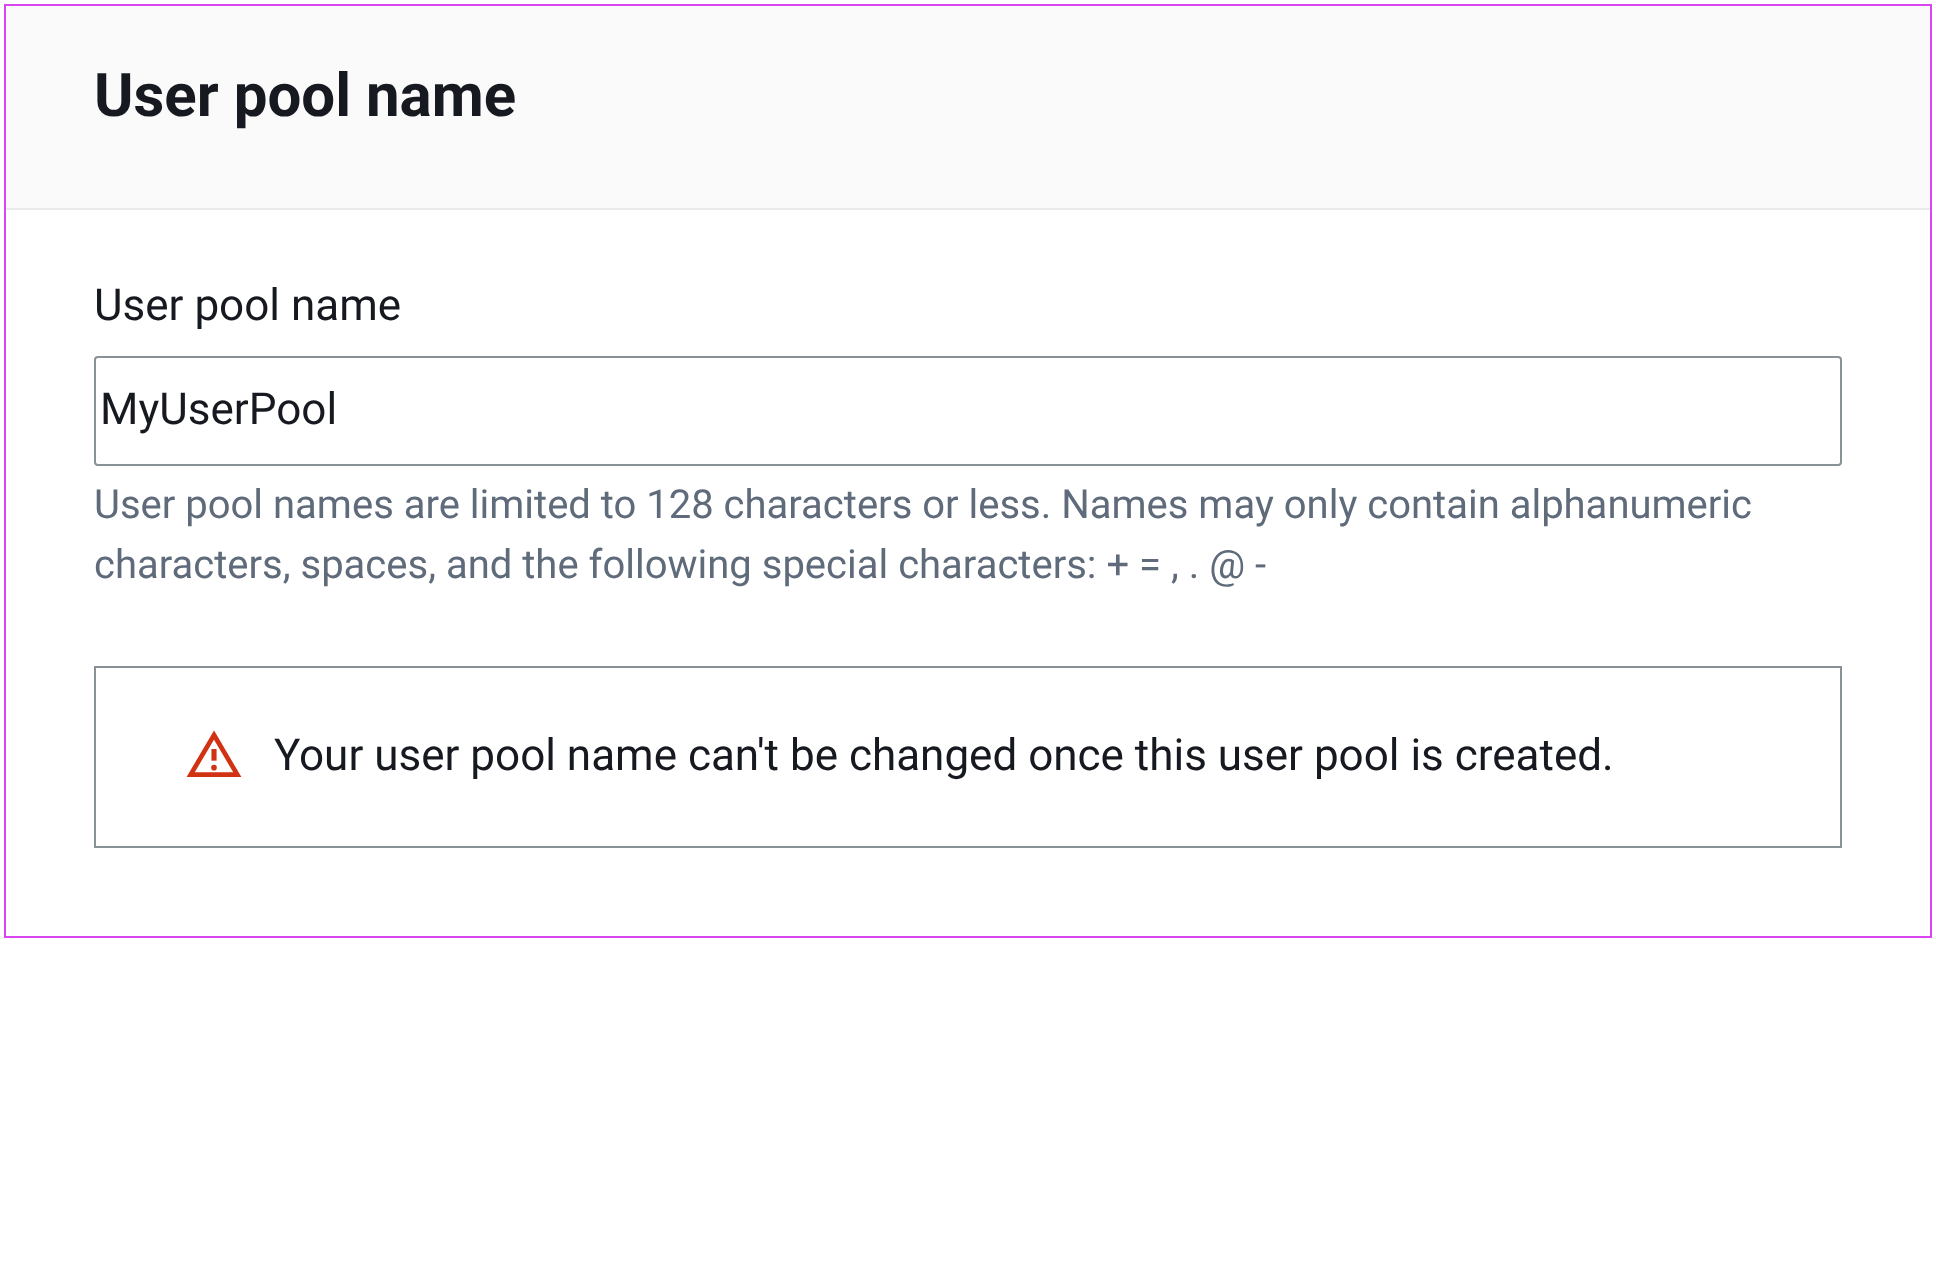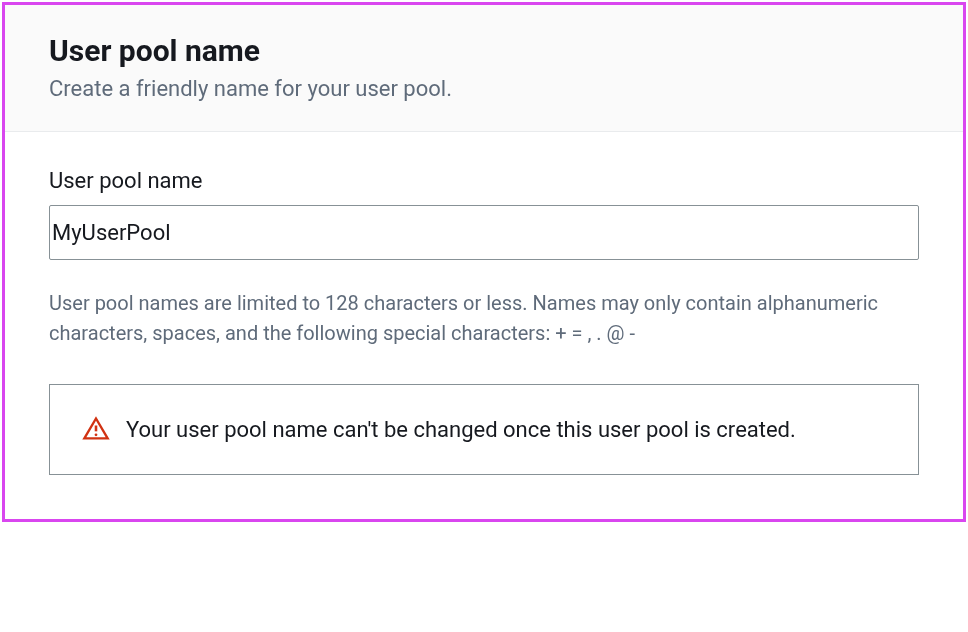--- a/index.html
+++ b/index.html
@@ -7,21 +7,21 @@
       margin: 0;
       padding: 0;
     }
     body {
       font-family: -apple-system, BlinkMacSystemFont, "Segoe UI", Roboto, "Helvetica Neue", Arial, sans-serif;
       background: #ffffff;
       width: 968px;
       height: 632px;
     }
     .panel {
-      border: 3px solid #d946ef;
+      border: 1px solid #d946ef;
       background: #ffffff;
       margin: 2px;
     }
     .panel-header {
       padding: 28px 44px 30px 44px;
       background: #fafafa;
       border-bottom: 1px solid #e9ebed;
     }
     .panel-title {
       font-size: 30px;
@@ -50,26 +50,26 @@
       font-size: 22px;
       color: #16191f;
       border: 1.5px solid #879196;
       border-radius: 2px;
       background: #ffffff;
       font-family: inherit;
     }
     .help-text {
       font-size: 20px;
       color: #5f6b7a;
-      margin-top: 28px;
+      margin-top: 4px;
       line-height: 1.5;
     }
     .alert-box {
       border: 1.5px solid #879196;
-      padding: 28px 32px;
+      padding: 28px 45px;
       margin-top: 36px;
       display: flex;
       align-items: flex-start;
       gap: 16px;
     }
     .alert-icon {
       flex-shrink: 0;
       width: 28px;
       height: 28px;
       margin-top: 2px;
@@ -79,21 +79,20 @@
       color: #16191f;
       line-height: 1.5;
     }
   </style>
 </head>
 <body>
 
 <div class="panel">
   <div class="panel-header">
     <h1 class="panel-title">User pool name</h1>
-    <p class="panel-subtitle">Create a friendly name for your user pool.</p>
   </div>
   <div class="panel-body">
     <label class="field-label">User pool name</label>
     <input type="text" class="text-input" value="MyUserPool" style="">
     <p class="help-text">User pool names are limited to 128 characters or less. Names may only contain alphanumeric characters, spaces, and the following special characters: + = , . @ -</p>
     <div class="alert-box">
       <svg class="alert-icon" viewBox="0 0 24 24" fill="none" stroke="#d13212" stroke-width="2">
         <path d="M12 3 L22 20 L2 20 Z" fill="none"></path>
         <line x1="12" y1="9" x2="12" y2="14" stroke-width="2.2"></line>
         <circle cx="12" cy="17" r="1.2" fill="#d13212" stroke="none"></circle>

